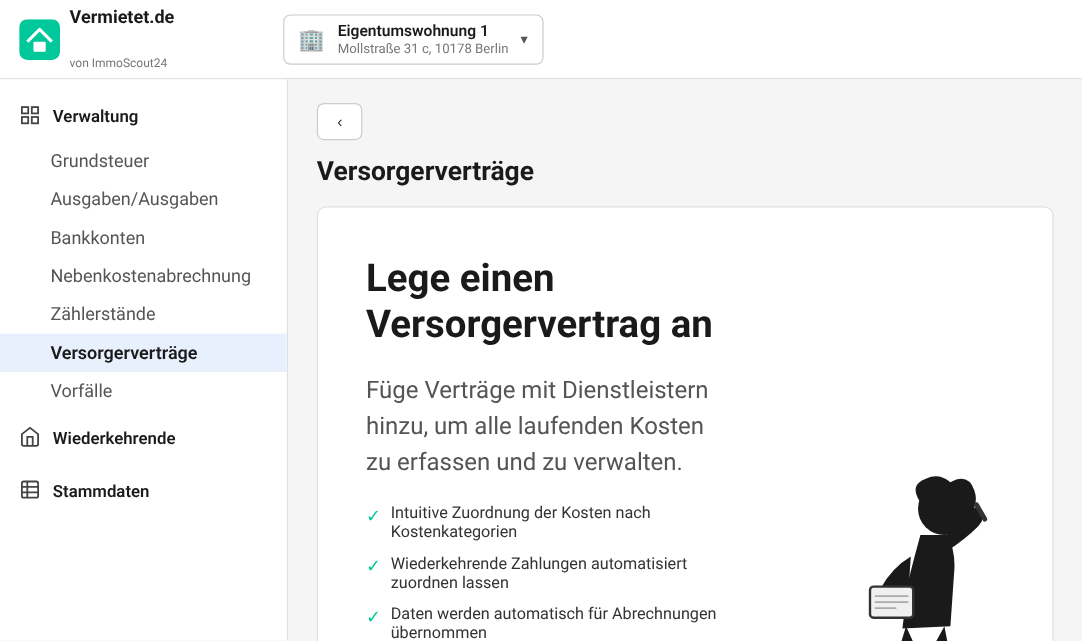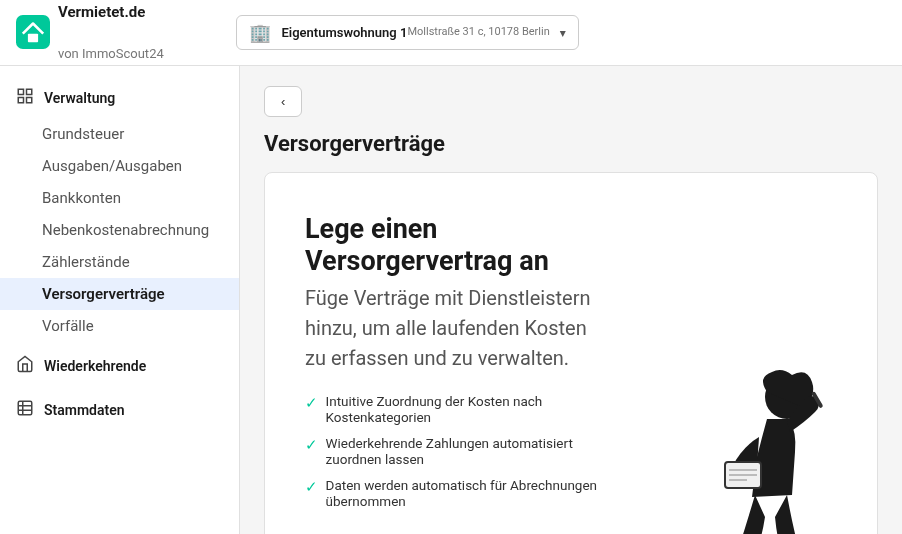--- a/index.html
+++ b/index.html
@@ -20,35 +20,35 @@
       align-items: center;
       gap: 8px;
       min-width: 200px;
     }
     .logo-icon {
       width: 34px;
       height: 34px;
     }
     .logo-text-wrap { display: flex; flex-direction: column; line-height: 1.1; }
     .logo-main { font-size: 15px; font-weight: 700; color: #1a1a1a; }
-    .logo-sub { font-size: 13px; color: #777; margin-top: 26px; }
+    .logo-sub { font-size: 10px; color: #777; margin-top: 26px; }
 
     .header-property {
       display: flex;
       align-items: center;
       gap: 10px;
       margin-left: 20px;
       padding: 6px 12px;
       border: 1px solid #ccc;
       border-radius: 6px;
       background: #fff;
       cursor: pointer;
     }
     .property-icon { color: #555; font-size: 18px; }
-    .property-text { display: flex; }
+    .property-text { display: flex; flex-direction: column; }
     .property-name { font-size: 13px; font-weight: 600; color: #1a1a1a; }
     .property-address { font-size: 11px; color: #777; }
     .chevron-down { font-size: 12px; color: #555; }
 
     
     .main-layout {
       display: flex;
       flex: 1;
       overflow: hidden;
     }
@@ -123,24 +123,24 @@
       border: 1px solid #e0e0e0;
       padding: 40px 40px 40px 40px;
       position: relative;
       overflow: hidden;
       min-height: 300px;
     }
     .card-content {
       max-width: 55%;
     }
     .card-heading {
-      font-size: 27px;
+      font-size: 32px;
       font-weight: 700;
       color: #1a1a1a;
-      margin-bottom: 5px;
+      margin-bottom: 20px;
       line-height: 1.2;
     }
     .card-desc {
       font-size: 20px;
       color: #555;
       margin-bottom: 20px;
       line-height: 1.5;
     }
     .feature-list {
       list-style: none;

